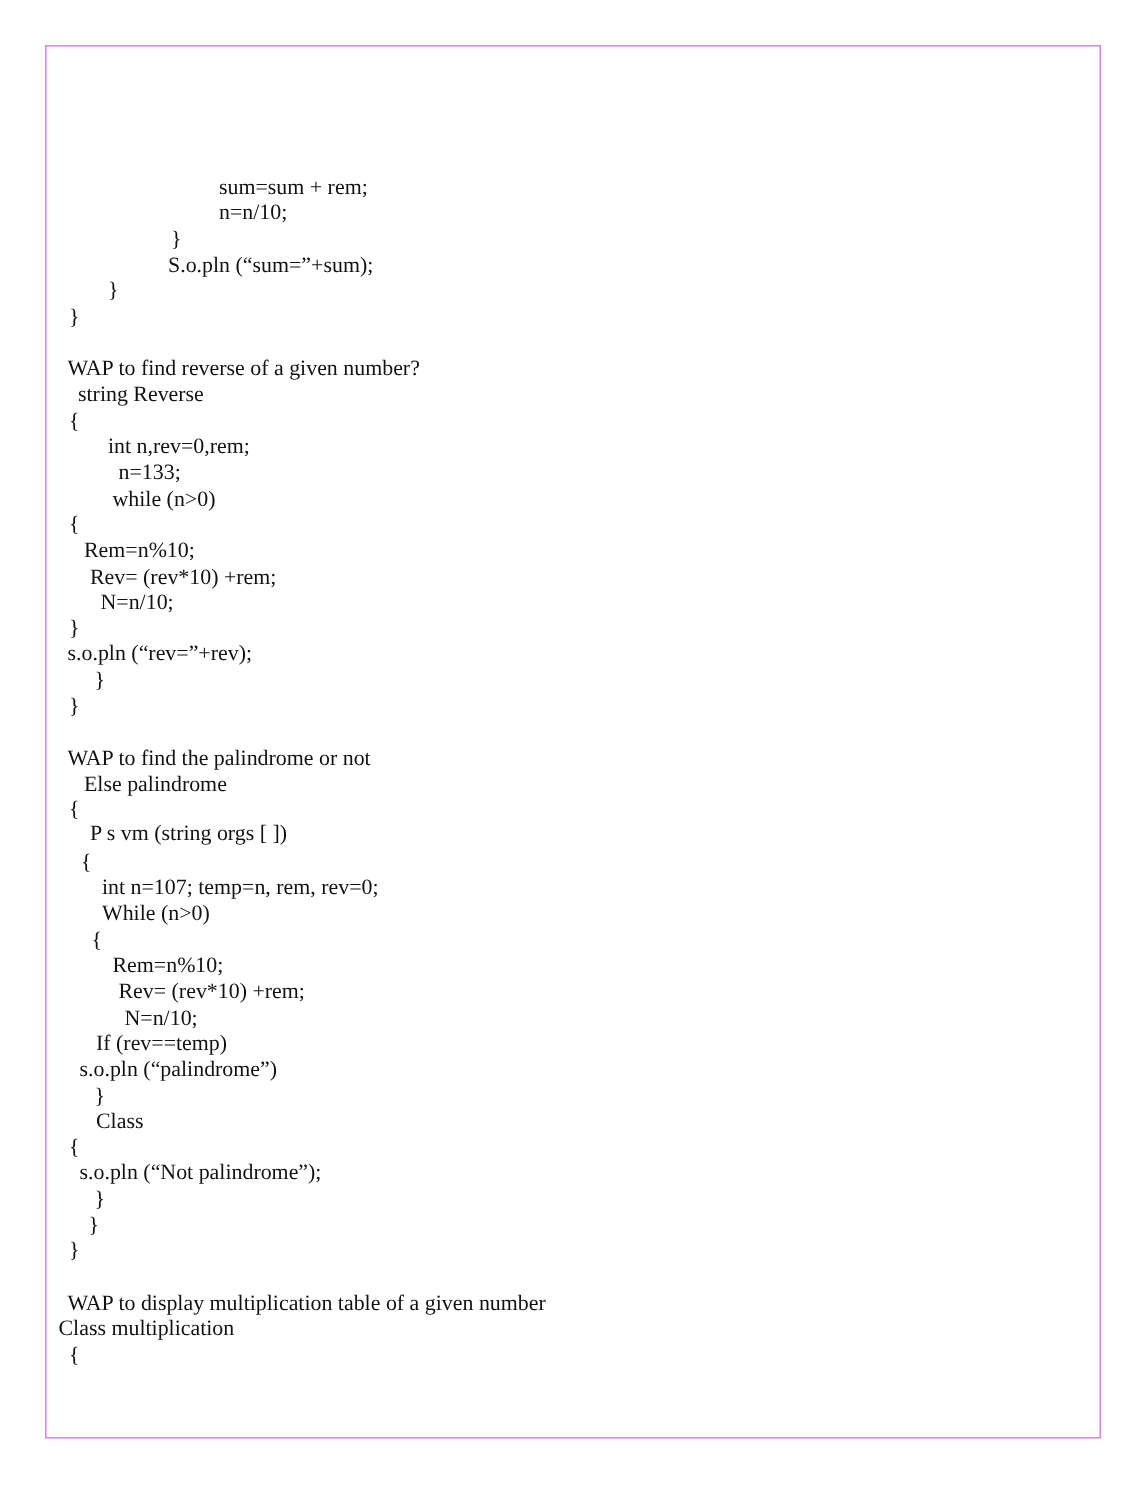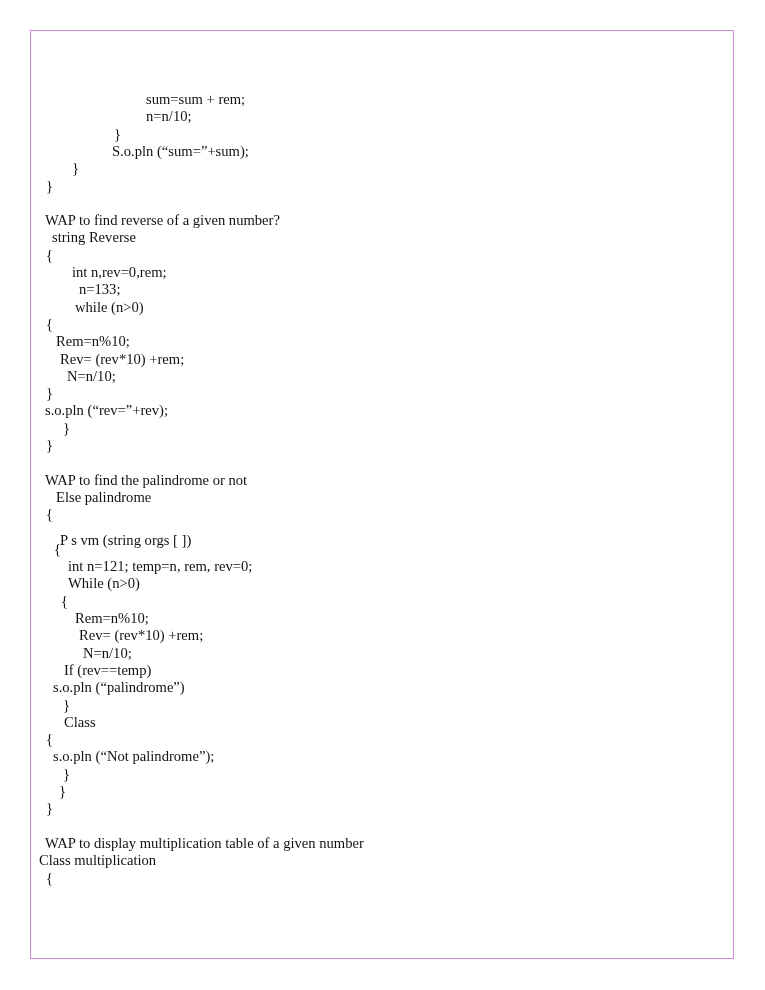--- a/index.html
+++ b/index.html
@@ -5,21 +5,21 @@
   html, body { margin:0; padding:0; background:#ffffff; }
   body { width:765px; height:990px; position:relative; overflow:hidden; }
   .page-frame {
     position:absolute; left:30px; top:30px; width:704px; height:929px;
     border:1.5px solid #cc8ad8; box-sizing:border-box;
   }
   .code-lines {
     position:absolute; left:0; top:91px; width:765px;
     font-family:"Liberation Serif", serif; font-size:14.6px; color:#111;
   }
-  .line { position:absolute; height:17.3px; line-height:17.3px; white-space:pre; }
+  .line { position:absolute; height:17.3px; line-height:17.3px; white-space:pre;margin-top:26px; }
 </style>
 </head>
 <body>
 
 <div class="page-frame" style="border-color: rgb(204, 138, 216);"></div>
 <div class="code-lines" id="code-lines">
     <div class="line" style="left: 146px; top: 0px;">sum=sum + rem;</div>
     <div class="line" style="left: 146px; top: 17.3px;">n=n/10;</div>
     <div class="line" style="left: 114px; top: 34.6px;">}</div>
     <div class="line" style="left: 112px; top: 51.9px;">S.o.pln (“sum=”+sum);</div>
@@ -35,23 +35,23 @@
     <div class="line" style="left: 56px; top: 242.2px;">Rem=n%10;</div>
     <div class="line" style="left: 60px; top: 259.5px;">Rev= (rev*10) +rem;</div>
     <div class="line" style="left: 67px; top: 276.8px;">N=n/10;</div>
     <div class="line" style="left: 46px; top: 294.1px;">}</div>
     <div class="line" style="left: 45px; top: 311.4px;">s.o.pln (“rev=”+rev);</div>
     <div class="line" style="left: 63px; top: 328.7px;">}</div>
     <div class="line" style="left: 46px; top: 346px;">}</div>
     <div class="line" style="left: 45px; top: 380.6px;">WAP to find the palindrome or not</div>
     <div class="line" style="left: 56px; top: 397.9px;">Else palindrome</div>
     <div class="line" style="left: 46px; top: 415.2px;">{</div>
-    <div class="line" style="left: 60px; top: 441px;">P s vm (string orgs [ ])</div>
+    <div class="line" style="left: 60px; top: 431px;">P s vm (string orgs [ ])</div>
     <div class="line" style="left: 54px; top: 449.8px;">{</div>
-    <div class="line" style="left: 68px; top: 467.1px;">int n=121; temp=n, rem, rev=0;</div>
+    <div class="line" style="left: 68px; top: 467.1px;">int n=107; temp=n, rem, rev=0;</div>
     <div class="line" style="left: 68px; top: 484.4px;">While (n&gt;0)</div>
     <div class="line" style="left: 61px; top: 501.7px;">{</div>
     <div class="line" style="left: 75px; top: 519px;">Rem=n%10;</div>
     <div class="line" style="left: 79px; top: 536.3px;">Rev= (rev*10) +rem;</div>
     <div class="line" style="left: 83px; top: 553.6px;">N=n/10;</div>
     <div class="line" style="left: 64px; top: 570.9px;">If (rev==temp)</div>
     <div class="line" style="left: 53px; top: 588.2px;">s.o.pln (“palindrome”)</div>
     <div class="line" style="left: 63px; top: 605.5px;">}</div>
     <div class="line" style="left: 64px; top: 622.8px;">Class</div>
     <div class="line" style="left: 46px; top: 640.1px;">{</div>

